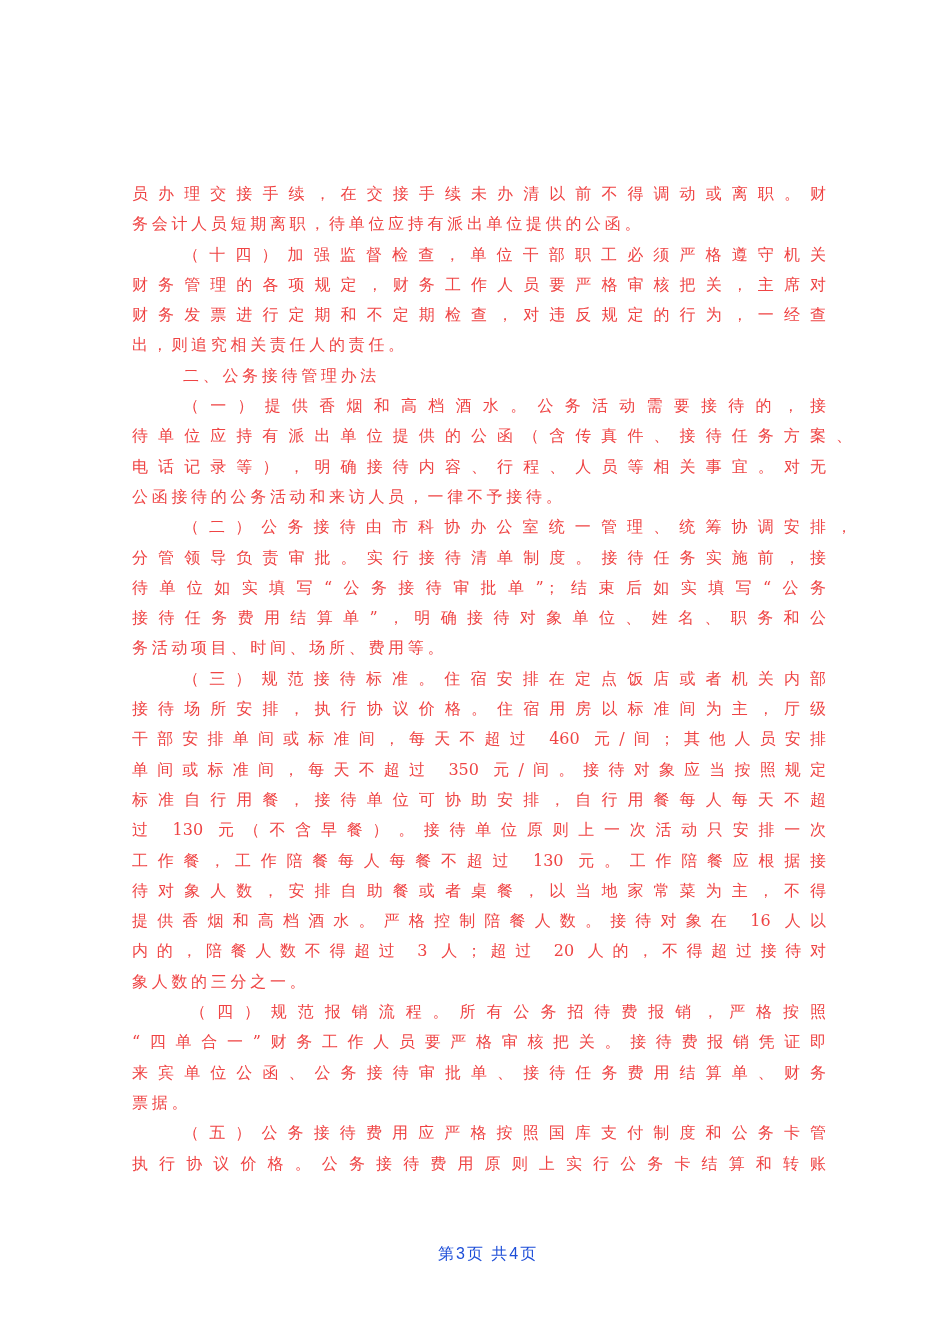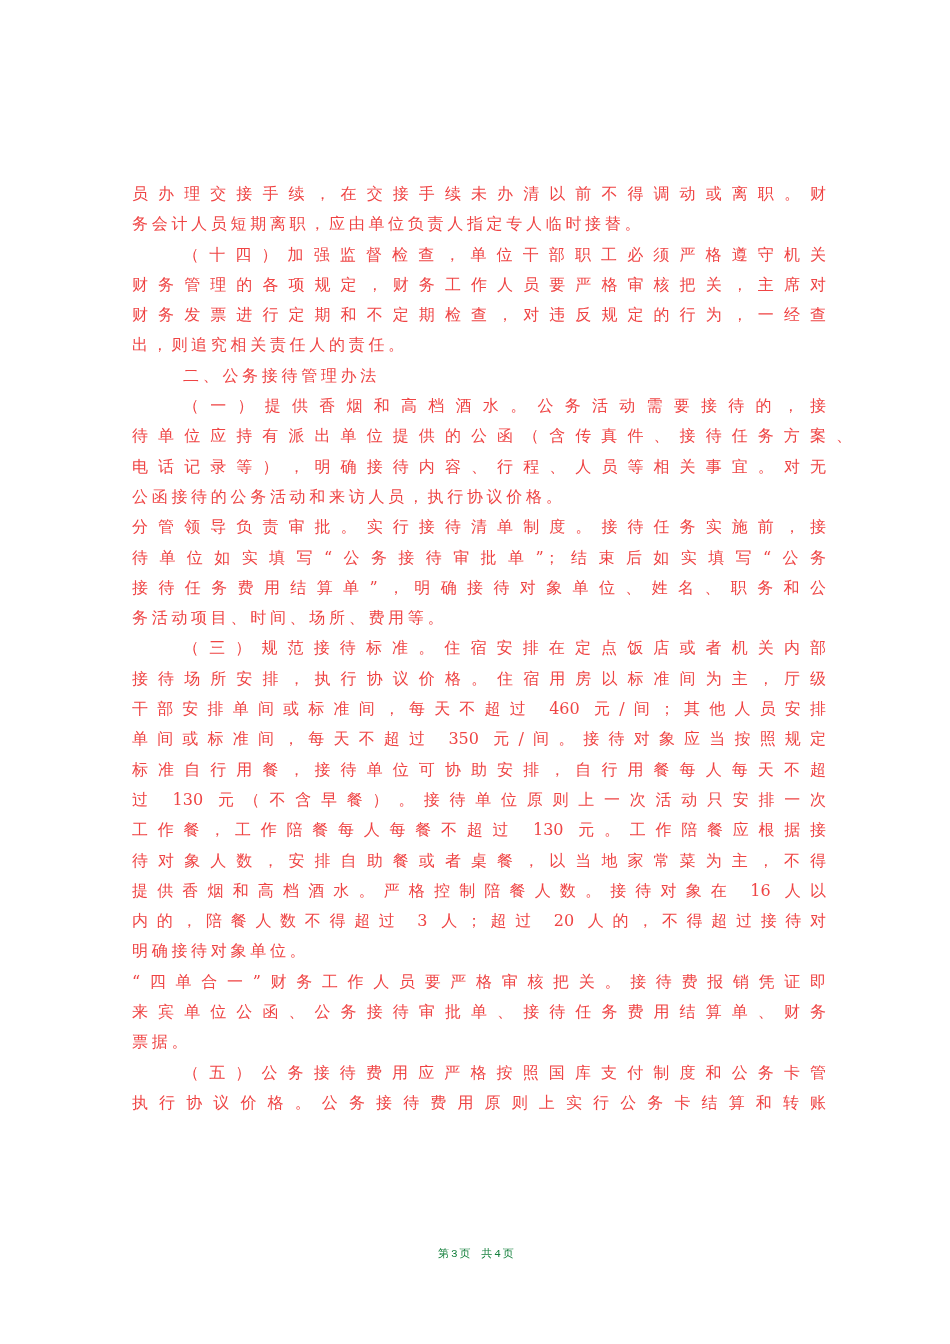--- a/index.html
+++ b/index.html
@@ -47,78 +47,80 @@
     .indent { padding-left: 51px; }
     .indent-wide { padding-left: 58px; }
     .hang { margin-right: -26px; }
     .footer {
       position: absolute;
       left: 438px;
       top: 1243px;
       width: 122px;
       height: 22px;
       line-height: 22px;
-      font-family: Liberation Mono, monospace;
-      font-size: 11px;
-      color: #15803d;
+      font-family: Liberation Sans, sans-serif;
+      font-size: 16px;
+      color: #1d4ed8;
       letter-spacing: 2px;
       white-space: nowrap;
     }
   </style>
 </head>
 <body>
 
 <div class="page">
   <div class="body-text">
 
     <div>
       <div class="line full">员办理交接手续，在交接手续未办清以前不得调动或离职。财</div>
-      <div class="line end">务会计人员短期离职，应由单位负责人指定专人临时接替。</div>
+      <div class="line end">务会计人员短期离职，待单位应持有派出单位提供的公函。</div>
     </div>
 
     <div>
       <div class="line full indent">（十四）加强监督检查，单位干部职工必须严格遵守机关</div>
       <div class="line full">财务管理的各项规定，财务工作人员要严格审核把关，主席对</div>
       <div class="line full">财务发票进行定期和不定期检查，对违反规定的行为，一经查</div>
       <div class="line end">出，则追究相关责任人的责任。</div>
     </div>
 
     <div>
       <div class="line end indent">二、公务接待管理办法</div>
     </div>
 
     <div>
       <div class="line full indent">（一）提供香烟和高档酒水。公务活动需要接待的，接</div>
       <div class="line full hang">待单位应持有派出单位提供的公函（含传真件、接待任务方案、</div>
       <div class="line full">电话记录等），明确接待内容、行程、人员等相关事宜。对无</div>
-      <div class="line end">公函接待的公务活动和来访人员，执行协议价格。</div>
+      <div class="line end">公函接待的公务活动和来访人员，一律不予接待。</div>
     </div>
 
     <div>
+      <div class="line full indent hang">（二）公务接待由市科协办公室统一管理、统筹协调安排，</div>
       <div class="line full">分管领导负责审批。实行接待清单制度。接待任务实施前，接</div>
       <div class="line full">待单位如实填写“公务接待审批单”；结束后如实填写“公务</div>
       <div class="line full">接待任务费用结算单”，明确接待对象单位、姓名、职务和公</div>
       <div class="line end">务活动项目、时间、场所、费用等。</div>
     </div>
 
     <div>
       <div class="line full indent">（三）规范接待标准。住宿安排在定点饭店或者机关内部</div>
       <div class="line full">接待场所安排，执行协议价格。住宿用房以标准间为主，厅级</div>
       <div class="line full">干部安排单间或标准间，每天不超过 460 元/间；其他人员安排</div>
       <div class="line full">单间或标准间，每天不超过 350 元/间。接待对象应当按照规定</div>
       <div class="line full">标准自行用餐，接待单位可协助安排，自行用餐每人每天不超</div>
       <div class="line full">过 130 元（不含早餐）。接待单位原则上一次活动只安排一次</div>
       <div class="line full">工作餐，工作陪餐每人每餐不超过 130 元。工作陪餐应根据接</div>
       <div class="line full">待对象人数，安排自助餐或者桌餐，以当地家常菜为主，不得</div>
       <div class="line full">提供香烟和高档酒水。严格控制陪餐人数。接待对象在 16 人以</div>
       <div class="line full">内的，陪餐人数不得超过 3 人；超过 20 人的，不得超过接待对</div>
-      <div class="line end">明确接待对象单位。</div>
+      <div class="line end">象人数的三分之一。</div>
     </div>
 
     <div>
+      <div class="line full indent-wide">（四）规范报销流程。所有公务招待费报销，严格按照</div>
       <div class="line full">“四单合一”财务工作人员要严格审核把关。接待费报销凭证即</div>
       <div class="line full">来宾单位公函、公务接待审批单、接待任务费用结算单、财务</div>
       <div class="line end">票据。</div>
     </div>
 
     <div>
       <div class="line full indent">（五）公务接待费用应严格按照国库支付制度和公务卡管</div>
       <div class="line full">执行协议价格。公务接待费用原则上实行公务卡结算和转账</div>
     </div>
 

